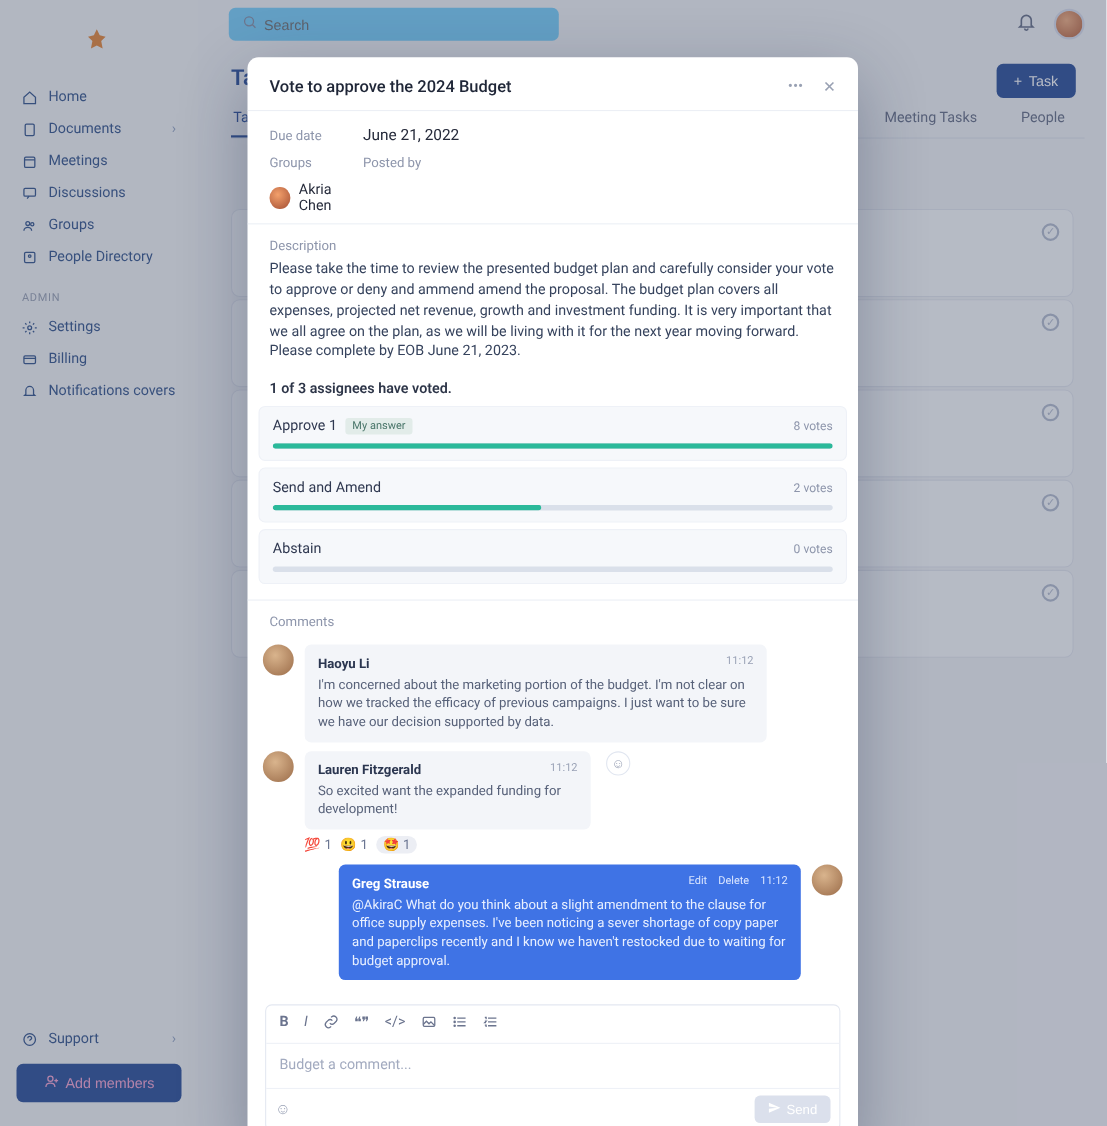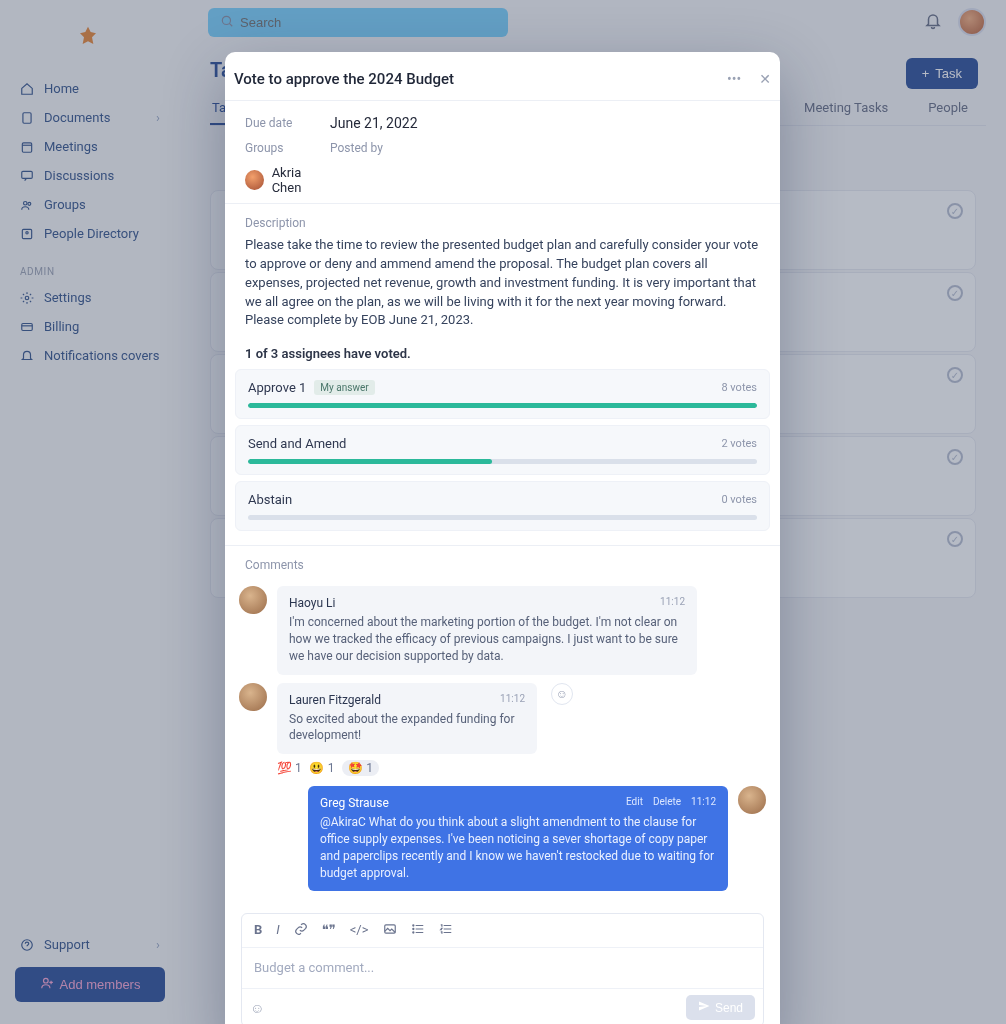--- a/index.html
+++ b/index.html
@@ -173,21 +173,21 @@
   width: 555px;
   background: #ffffff;
   border-radius: 10px;
   box-shadow: 0 20px 62px rgba(23,35,68,0.32);
   z-index: 100;
   overflow: hidden;
 }
 .modal-head {
   display: flex;
   align-items: center;
-  padding: 18px 9px 12px;
+  padding: 18px 20px 12px;
   justify-content: flex-end;
 }
 .modal-title { font-size: 15px; font-weight: 500; color: #1f2637; }
 .modal-head-actions { margin-left: auto; display: flex; gap: 18px; color: #99a1b3; }
 
 .sep { height: 1px; background: #eceff5; margin: 0; }
 
 .meta-grid {
   padding: 14px 20px 8px;
   display: grid;
@@ -279,21 +279,21 @@
 .comment.right { flex-direction: row-reverse; }
 .comment.right .av { margin-right: 4px; margin-left: 0; }
 .bubble {
   background: #f3f5f9;
   border-radius: 6px;
   padding: 10px 12px;
   position: relative;
   flex: 1;
   max-width: 420px;
 }
-.bubble .name { font-size: 12px; font-weight: 400; color: #2b3650; }
+.bubble .name { font-size: 12px; font-weight: 700; color: #2b3650; }
 .bubble .time { position: absolute; right: 12px; top: 10px; font-size: 10px; color: #9aa2b6; }
 .bubble .text {
   font-size: 12px; color: #576179; margin-top: 4px; line-height: 1.4;
 }
 .smile-out {
   width: 22px; height: 22px; border: 1px solid #e1e6f0;
   border-radius: 50%;
   display: flex; align-items: center; justify-content: center;
   color: #9aa2b6;
   margin: 0 4px;
@@ -572,21 +572,21 @@
         <div class="time">11:12</div>
         <div class="text">I'm concerned about the marketing portion of the budget. I'm not clear on how we tracked the efficacy of previous campaigns. I just want to be sure we have our decision supported by data.</div>
       </div>
     </div>
 
     <div class="comment">
       <div class="av"></div>
       <div class="bubble" style="max-width:260px">
         <div class="name">Lauren Fitzgerald</div>
         <div class="time">11:12</div>
-        <div class="text">So excited about the expanded funding for development!</div>
+        <div class="text">So excited want the expanded funding for development!</div>
       </div>
       <div class="smile-out">☺</div>
     </div>
 
     <div class="reactions">
       <span class="reaction">
         <span>💯</span>
         <span>1</span>
       </span>
       <span class="reaction">

